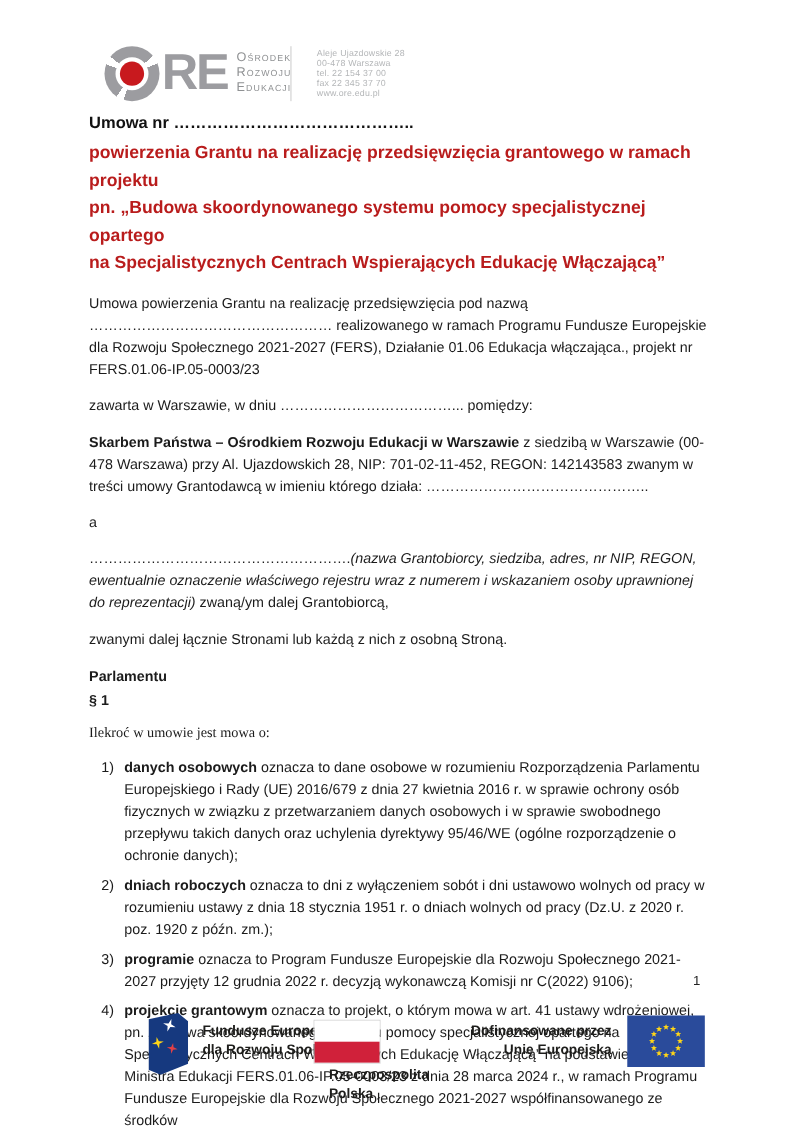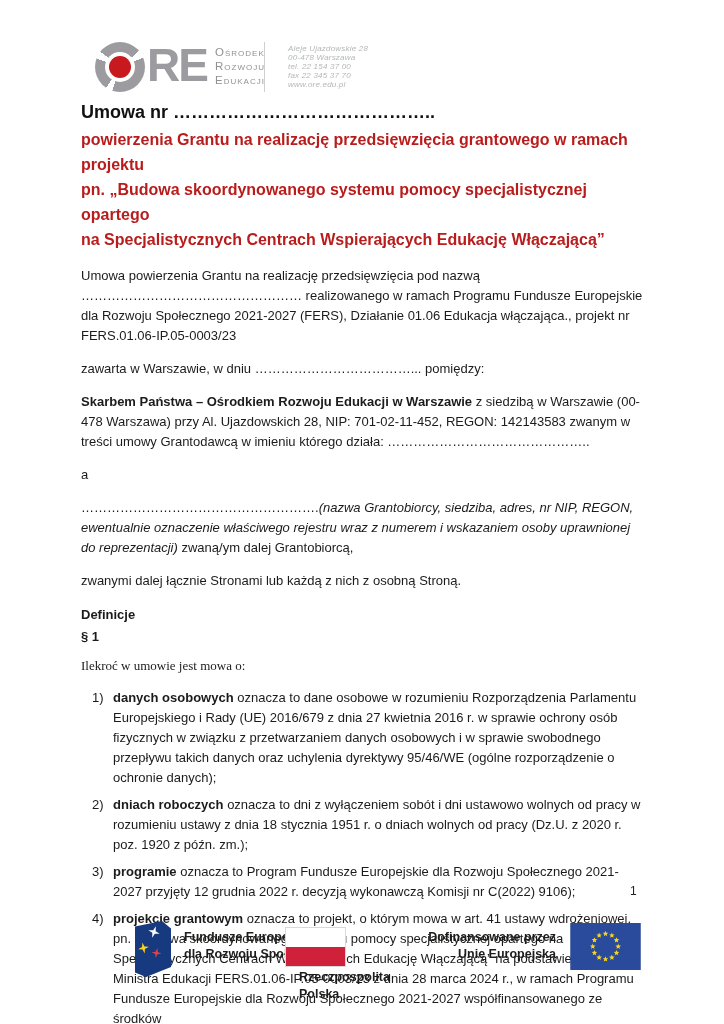--- a/index.html
+++ b/index.html
@@ -25,26 +25,26 @@
     position:absolute;left:147px;top:39px;font-size:46px;line-height:52px;
     font-weight:bold;letter-spacing:-2px;color:#9c9ca0;
   }
   .ore-name{
     position:absolute;left:215px;top:45px;color:#8f9193;
     font-variant:small-caps;font-size:11.5px;line-height:14px;letter-spacing:1px;
   }
   .ore-divider{position:absolute;left:264px;top:42px;width:1px;height:50px;background:#cfcfcf;}
   .ore-contact{
     position:absolute;left:288px;top:44px;color:#b4b6b8;
-    font-size:8px;line-height:9px;letter-spacing:0.2px;font-style:italic;
+    font-size:8px;line-height:9px;letter-spacing:0.2px;
   }
 
   
   .doc{position:absolute;left:81px;top:100px;width:566px;}
-  .doc-title{font-size:18px;font-weight:bold;line-height:24px;margin:0 0 3px 0;color:#111;}
+  .doc-title{font-size:15px;font-weight:bold;line-height:24px;margin:0 0 3px 0;color:#111;}
   .doc-subtitle{font-size:16px;font-weight:bold;line-height:25px;margin:0 0 14px 0;color:#b91c1c;}
   .doc p{font-size:13px;line-height:20px;margin:0 0 13px 0;}
   .doc .tight{margin-bottom:12px;font-family:Liberation Serif, serif;}
   .sect-head{font-size:13px;font-weight:bold;line-height:22px;margin:9px 0 8px 0;}
   .defs{list-style:none;margin:0;padding:0;}
   .defs li{
     position:relative;padding-left:32px;font-size:13px;line-height:20px;margin:0 0 7px 0;
   }
   .defs .num{position:absolute;left:11px;top:0;}
   b{font-weight:bold;} i{font-style:italic;}
@@ -99,21 +99,21 @@
     </div>
 
     <p>Umowa powierzenia Grantu na realizację przedsięwzięcia pod nazwą …………………………………………… realizowanego w ramach Programu Fundusze Europejskie dla Rozwoju Społecznego 2021-2027 (FERS), Działanie 01.06 Edukacja włączająca., projekt nr FERS.01.06-IP.05-0003/23</p>
     <p>zawarta w Warszawie, w dniu ………………………………... pomiędzy:</p>
     <p><b>Skarbem Państwa – Ośrodkiem Rozwoju Edukacji w Warszawie</b><span> z siedzibą w Warszawie (00-478 Warszawa) przy Al. Ujazdowskich 28, NIP: 701-02-11-452, REGON: 142143583 zwanym w treści umowy Grantodawcą w imieniu którego działa: ………………………………………..</span></p>
     <p>a</p>
     <p><span>……………………………………………….</span><i>(nazwa Grantobiorcy, siedziba, adres, nr NIP, REGON, ewentualnie oznaczenie właściwego rejestru wraz z numerem i wskazaniem osoby uprawnionej do reprezentacji)</i><span> zwaną/ym dalej Grantobiorcą,</span></p>
     <p>zwanymi dalej łącznie Stronami lub każdą z nich z osobną Stroną.</p>
 
     <div class="sect-head">
-      <div>Definicje</div>
+      <div>Parlamentu</div>
       <div>§ 1</div>
     </div>
     <p class="tight">Ilekroć w umowie jest mowa o:</p>
 
     <ol class="defs">
       <li><span class="num">1)</span><b>danych osobowych</b><span> oznacza to dane osobowe w rozumieniu Rozporządzenia Parlamentu Europejskiego i Rady (UE) 2016/679 z dnia 27 kwietnia 2016 r. w sprawie ochrony osób fizycznych w związku z przetwarzaniem danych osobowych i w sprawie swobodnego przepływu takich danych oraz uchylenia dyrektywy 95/46/WE (ogólne rozporządzenie o ochronie danych);</span></li>
       <li><span class="num">2)</span><b>dniach roboczych</b><span> oznacza to dni z wyłączeniem sobót i dni ustawowo wolnych od pracy w rozumieniu ustawy z dnia 18 stycznia 1951 r. o dniach wolnych od pracy (Dz.U. z 2020 r. poz. 1920 z późn. zm.);</span></li>
       <li><span class="num">3)</span><b>programie</b><span> oznacza to Program Fundusze Europejskie dla Rozwoju Społecznego 2021-2027 przyjęty 12 grudnia 2022 r. decyzją wykonawczą Komisji nr C(2022) 9106);</span></li>
       <li><span class="num">4)</span><b>projekcie grantowym</b><span> oznacza to projekt, o którym mowa w art. 41 ustawy wdrożeniowej, pn. „Budowa skoordynowanego systemu pomocy specjalistycznej opartego na Specjalistycznych Centrach Wspierających Edukację Włączającą” na podstawie decyzji Ministra Edukacji FERS.01.06-IP.05-0003/23 z dnia 28 marca 2024 r., w ramach Programu Fundusze Europejskie dla Rozwoju Społecznego 2021-2027 współfinansowanego ze środków</span></li>
     </ol>

